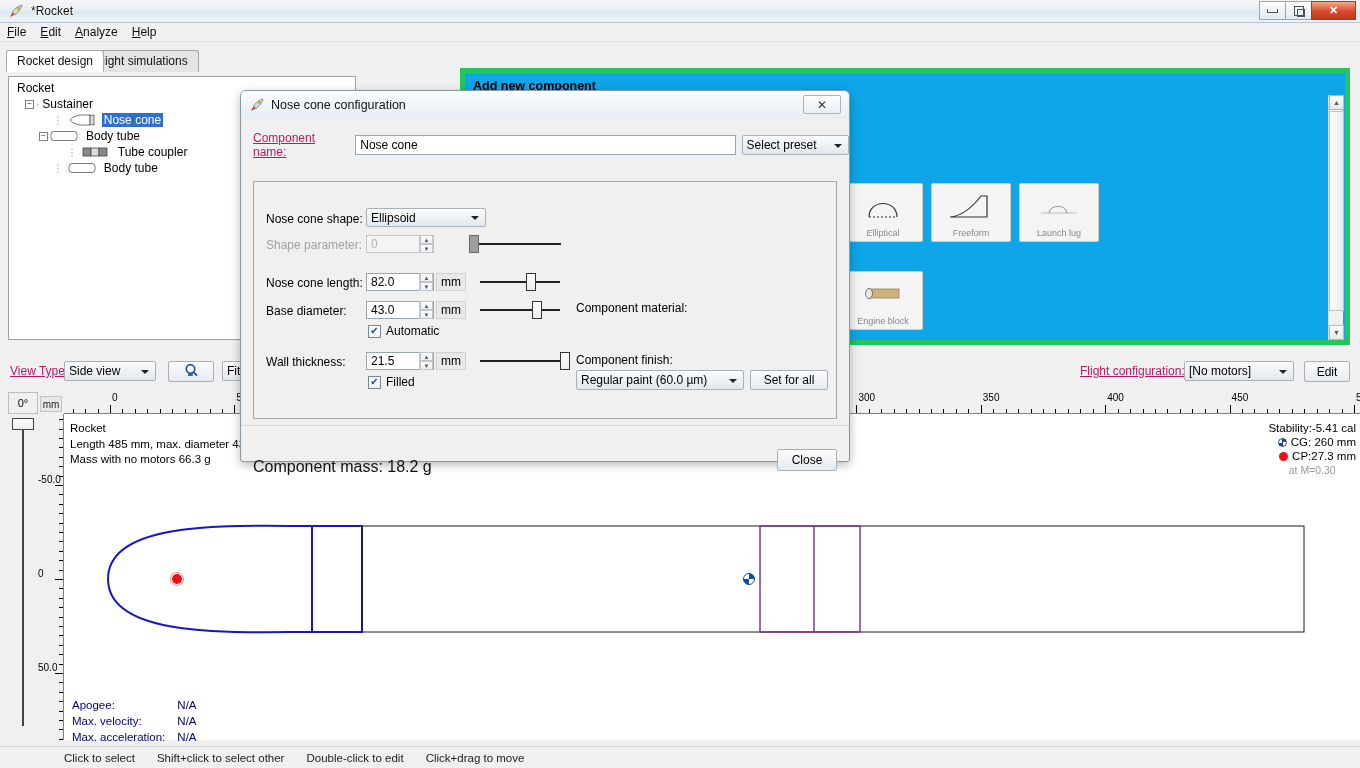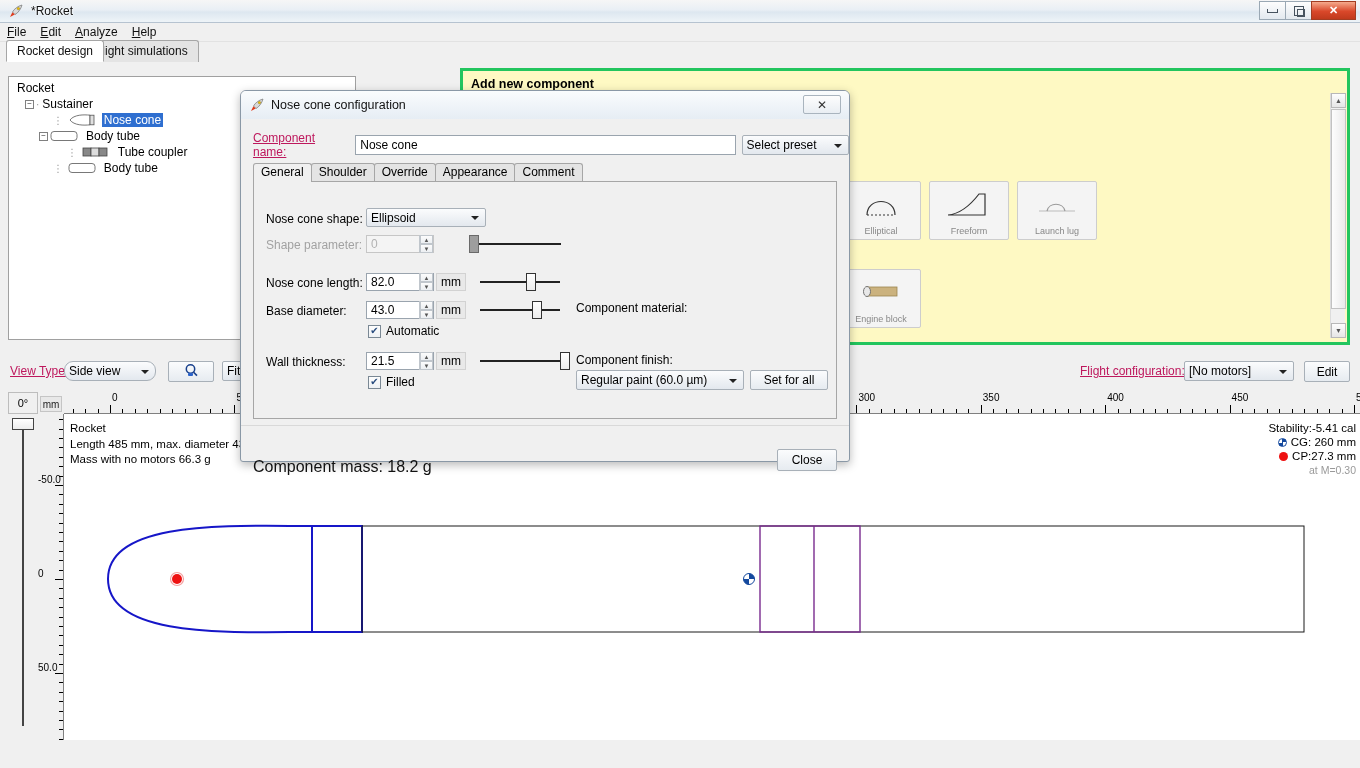--- a/index.html
+++ b/index.html
@@ -48,21 +48,21 @@
   .menubar {
     position: absolute; left: 0; top: 23px; width: 1360px; height: 19px;
     background: #f0f0f0; display: flex; align-items: center;
     border-bottom: 1px solid #e2e2e2;
   }
   .menu-item { padding: 1px 7px; font-size: 12px; color: #111; cursor: default; }
   .menu-item u { text-decoration: underline; }
 
   
   .tabstrip {
-    position: absolute; left: 0; top: 40px; width: 1360px; height: 22px;
+    position: absolute; left: 0; top: 50px; width: 1360px; height: 22px;
   }
   .tab {
     position: absolute; top: 0; height: 22px; padding: 3px 10px 2px 10px;
     font-size: 12px; color: #111;
     border: 1px solid #a6a6a6; border-bottom: none;
     border-radius: 3px 3px 0 0;
   }
   .tab.active { background: #ffffff; border-bottom: 1px solid #fff; z-index: 3;}
   .tab.inactive { background: #e4e4e4; z-index: 1;}
 
@@ -84,21 +84,21 @@
   }
   .tree-label { padding: 0 2px; }
   .tree-label.selected { background: #2f6fd0; color: #fff; }
   .dotline { color: #9a9a9a; letter-spacing: 1px; font-size: 10px; }
 
   .comp-icon { width: 30px; height: 12px; margin-right: 4px; display:inline-block;}
 
   
   .addnew-panel {
     position: absolute; left: 460px; top: 3px; width: 890px; height: 277px;
-    background: #fef9c3; border: 3px solid #22c55e;
+    background: #0ea5e9; border: 5px solid #22c55e;
   }
   .addnew-title {
     position: absolute; left: 8px; top: 6px; font-size: 12.5px; font-weight: bold; color: #000;
   }
   .addnew-sub {
     position: absolute; left: 10px; top: 25px; font-size: 11px; color: #b8b8b8;
     filter: blur(1.6px);
   }
   .addnew-tabrow { position: absolute; left: 8px; top: 40px; display: flex; gap: 4px; filter: blur(1.4px); }
   .ghost-tab { width: 88px; height: 18px; border: 1px solid #d8d8d8; background: #ededed; }
@@ -179,21 +179,21 @@
   }
   .ss-track { position:absolute; left: 10px; top: 8px; width: 2px; height: 300px; background: #444; }
   .ss-thumb { position:absolute; left: 0px; top: 0px; width: 22px; height: 12px;
     background: linear-gradient(to bottom,#ffffff,#ededed); border: 1px solid #444; }
 
   .info-rocket { position: absolute; left: 6px; top: 7px; font-size: 11.5px; color: #000; line-height: 15.5px; }
   .info-flight { position: absolute; left: 6px; top: 282px; font-size: 11.5px; color: #00007a; line-height: 14px; }
   .info-flight td { font-size: 11.5px; color:#00007a; padding: 0 0 0 0; }
   .info-flight td.k { padding-right: 10px; }
   .stability {
-    position: absolute; right: 4px; top: 7px; text-align: right; font-size: 11.5px; color: #000; line-height: 14px;
+    position: absolute; right: 4px; top: 7px; text-align: center; font-size: 11.5px; color: #000; line-height: 14px;
   }
   .stability .sline { display: flex; align-items: center; justify-content: flex-end; gap: 4px; }
   .stability .mach { color: #9a9a9a; font-size: 10.5px; }
   .dot-cg { width: 9px; height: 9px; border-radius: 50%; background:
      conic-gradient(#14499e 0 90deg, #ffffff 90deg 180deg, #14499e 180deg 270deg, #ffffff 270deg 360deg);
      border: 1px solid #14499e; }
   .dot-cp { width: 9px; height: 9px; border-radius: 50%; background: #ee1111; }
 
   
   .statusbar {
@@ -437,21 +437,21 @@
       <div class="addnew-scroll">
         <div class="sb-arrow">▲</div>
         <div class="sb-thumb"></div>
         <div class="sb-arrow" style="position:absolute;left:0;bottom:0;">▼</div>
       </div>
     </div>
   </div>
 
   <div class="view-bar">
     <span class="lbl" style="position:absolute;left:10px;top:6px;">View Type:</span>
-    <div class="combo" style="position:absolute;left:64px;top:3px;width:92px;border-radius:9px;">
+    <div class="combo" style="position:absolute;left:64px;top:3px;width:92px;">
       <span>Side view</span>
       <span class="caret"></span>
     </div>
     <div class="btn" style="position:absolute;left:168px;top:3px;width:46px;">
       <span>
         <svg width="17" height="15" viewBox="0 0 17 15">
           <circle cx="7.5" cy="6" r="4.2" fill="none" stroke="#18408c" stroke-width="1.5"></circle>
           <path d="M10.6 9.2 L14 12.6" stroke="#18408c" stroke-width="1.6"></path>
           <rect x="5" y="10" width="5" height="3" rx="1" fill="#2a62c9"></rect>
         </svg>
@@ -670,22 +670,44 @@
       <line x1="750" y1="112" x2="750" y2="218" stroke="#7a2b8f" stroke-width="1.4"></line>
 
       <circle cx="113" cy="165" r="5" fill="#ee1111"></circle>
       <circle cx="113" cy="165" r="6.5" fill="none" stroke="#f3a0a0" stroke-width="1.2"></circle>
 
       <circle cx="685" cy="165" r="5.5" fill="#ffffff" stroke="#14499e" stroke-width="1"></circle>
       <path d="M685 165 L685 159.5 A5.5 5.5 0 0 1 690.5 165 Z" fill="#14499e"></path>
       <path d="M685 165 L685 170.5 A5.5 5.5 0 0 1 679.5 165 Z" fill="#14499e"></path>
     </svg>
 
-  </div>
-
+    <table class="info-flight">
+      <tbody>
+          <tr>
+        <td class="k">Apogee:</td>
+        <td>N/A</td>
+      </tr>
+      <tr>
+        <td class="k">Max. velocity:</td>
+        <td>N/A</td>
+      </tr>
+      <tr>
+        <td class="k">Max. acceleration:</td>
+        <td>N/A</td>
+      </tr>
+    </tbody>
+      </table>
+  </div>
+
+  <div class="statusbar">
+    <span>Click to select</span>
+    <span>Shift+click to select other</span>
+    <span>Double-click to edit</span>
+    <span>Click+drag to move</span>
+  </div>
 
   <div class="dialog">
     <div class="dlg-title">
       <span style="position:absolute;left:8px;top:6px;">
         <svg class="rocket-glyph" viewBox="0 0 16 16">
           <path d="M14 2 C10 3 6 6 4.5 9 L7 11.5 C10 10 13 6 14 2 Z" fill="#d9d9d9" stroke="#777" stroke-width="0.7"></path>
           <path d="M4.4 9.2 L2 14 L6.8 11.6 Z" fill="#e03b1c"></path>
           <circle cx="10.4" cy="5.6" r="1.2" fill="#f2c200" stroke="#8a7000" stroke-width="0.4"></circle>
         </svg>
       </span>
@@ -699,27 +721,20 @@
         <span class="lbl">Component name:</span>
         <div class="txtfield" style="width:390px;">
           <span>Nose cone</span>
         </div>
         <div class="combo" style="width:110px;">
           <span>Select preset</span>
           <span class="caret"></span>
         </div>
       </div>
 
-      <div class="dlg-tabs">
-        <div class="dlg-tab active">General</div>
-        <div class="dlg-tab">Shoulder</div>
-        <div class="dlg-tab">Override</div>
-        <div class="dlg-tab">Appearance</div>
-        <div class="dlg-tab">Comment</div>
-      </div>
 
       <div class="dlg-pane">
 
         <span class="field-label" style="left:12px; top:30px;">Nose cone shape:</span>
         <div class="combo" style="position:absolute;left:112px;top:26px;width:120px;height:19px;">
           <span>Ellipsoid</span>
           <span class="caret" style="top:7px;"></span>
         </div>
 
         <span class="field-label disabled" style="left:12px; top:56px;">Shape parameter:</span>

